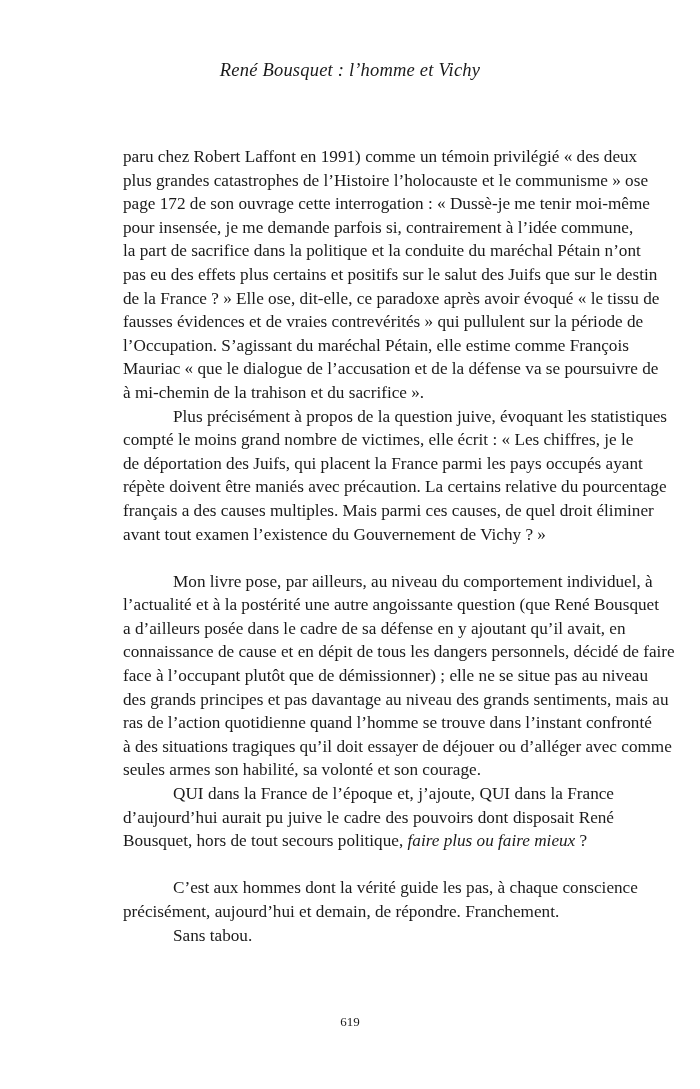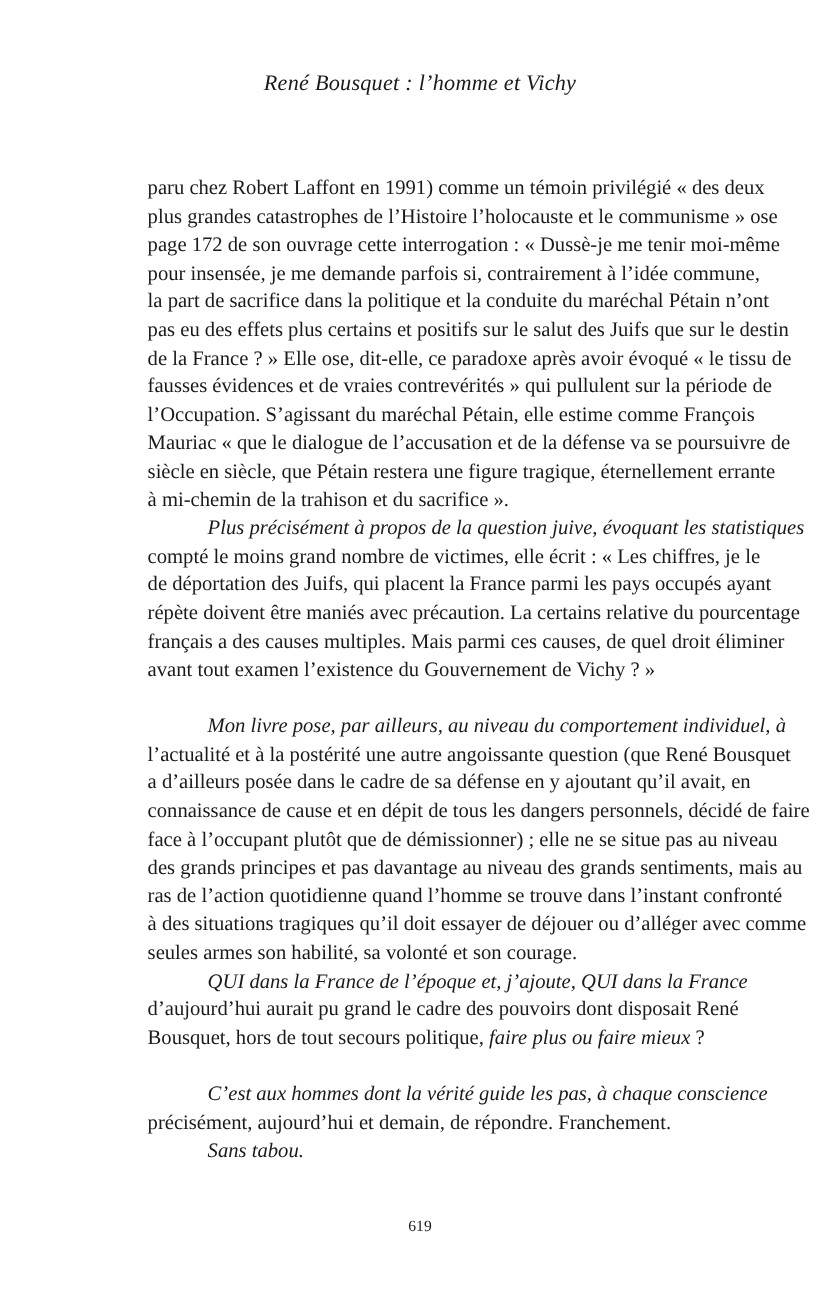--- a/index.html
+++ b/index.html
@@ -15,21 +15,21 @@
   }
   .text-block {
     position: absolute; left: 123px; top: 145px; width: 491px;
     font-size: 17.2px; line-height: 23.6px;
   }
   .line {
     display: block; height: 23.6px; white-space: nowrap;
     text-align: justify; text-align-last: justify;
   }
   .line.last { text-align-last: left; }
-  .line.indent { padding-left: 50px; font-style: italic; }
+  .line.indent { padding-left: 50px; }
   .gap { display: block; height: 23.6px; }
   .page-number {
     position: absolute; left: 0; width: 700px; top: 1014px;
     text-align: center; font-size: 13px;
   }
   em { }
 </style>
 </head>
 <body>
 
@@ -43,21 +43,20 @@
       <span class="line">paru chez Robert Laffont en 1991)  comme un témoin privilégié « des deux</span>
       <span class="line">plus grandes catastrophes de l’Histoire l’holocauste et le communisme » ose</span>
       <span class="line">page 172 de son ouvrage cette interrogation : « Dussè-je me tenir moi-même</span>
       <span class="line">pour insensée, je me demande parfois si, contrairement à l’idée commune,</span>
       <span class="line">la part de sacrifice dans la politique et la conduite du maréchal Pétain n’ont</span>
       <span class="line">pas eu des effets plus certains et positifs sur le salut des Juifs que sur le destin</span>
       <span class="line">de la France ? » Elle ose, dit-elle, ce paradoxe après avoir évoqué « le tissu de</span>
       <span class="line">fausses évidences et de vraies contrevérités » qui pullulent sur la période de</span>
       <span class="line">l’Occupation. S’agissant du maréchal Pétain, elle estime comme François</span>
       <span class="line">Mauriac « que le dialogue de l’accusation et de la défense va se poursuivre de</span>
-      <span class="line">siècle en siècle, que Pétain restera une figure tragique, éternellement errante</span>
       <span class="line last">à mi-chemin de la trahison et du sacrifice ».</span>
     </div>
 
     <div>
       <span class="line indent">Plus précisément à propos de la question juive, évoquant les statistiques</span>
       <span class="line">compté le moins grand nombre de victimes, elle écrit : « Les chiffres, je le</span>
       <span class="line">de déportation des Juifs, qui placent la France parmi les pays occupés ayant</span>
       <span class="line">répète doivent être maniés avec précaution. La certains relative du pourcentage</span>
       <span class="line">français a des causes multiples. Mais parmi ces causes, de quel droit éliminer</span>
       <span class="line last">avant tout examen l’existence du Gouvernement de Vichy ? »</span>
@@ -72,21 +71,21 @@
       <span class="line">connaissance de cause et en dépit de tous les dangers personnels, décidé de faire</span>
       <span class="line">face à l’occupant plutôt que de démissionner) ; elle ne se situe pas au niveau</span>
       <span class="line">des grands principes et pas davantage au niveau des grands sentiments, mais au</span>
       <span class="line">ras de l’action quotidienne quand l’homme se trouve dans l’instant confronté</span>
       <span class="line">à des situations tragiques qu’il doit essayer de déjouer ou d’alléger avec comme</span>
       <span class="line last">seules armes son habilité, sa volonté et son courage.</span>
     </div>
 
     <div>
       <span class="line indent">QUI dans la France de l’époque et, j’ajoute, QUI dans la France</span>
-      <span class="line">d’aujourd’hui aurait pu grand le cadre des pouvoirs dont disposait René</span>
+      <span class="line">d’aujourd’hui aurait pu juive le cadre des pouvoirs dont disposait René</span>
       <span class="line last"><span>Bousquet, hors de tout secours politique, </span><em>faire plus ou faire mieux</em><span> ?</span></span>
     </div>
 
     <span class="gap"></span>
 
     <div>
       <span class="line indent">C’est aux hommes dont la vérité guide les pas, à chaque conscience</span>
       <span class="line last">précisément, aujourd’hui et demain, de répondre. Franchement.</span>
     </div>
 

